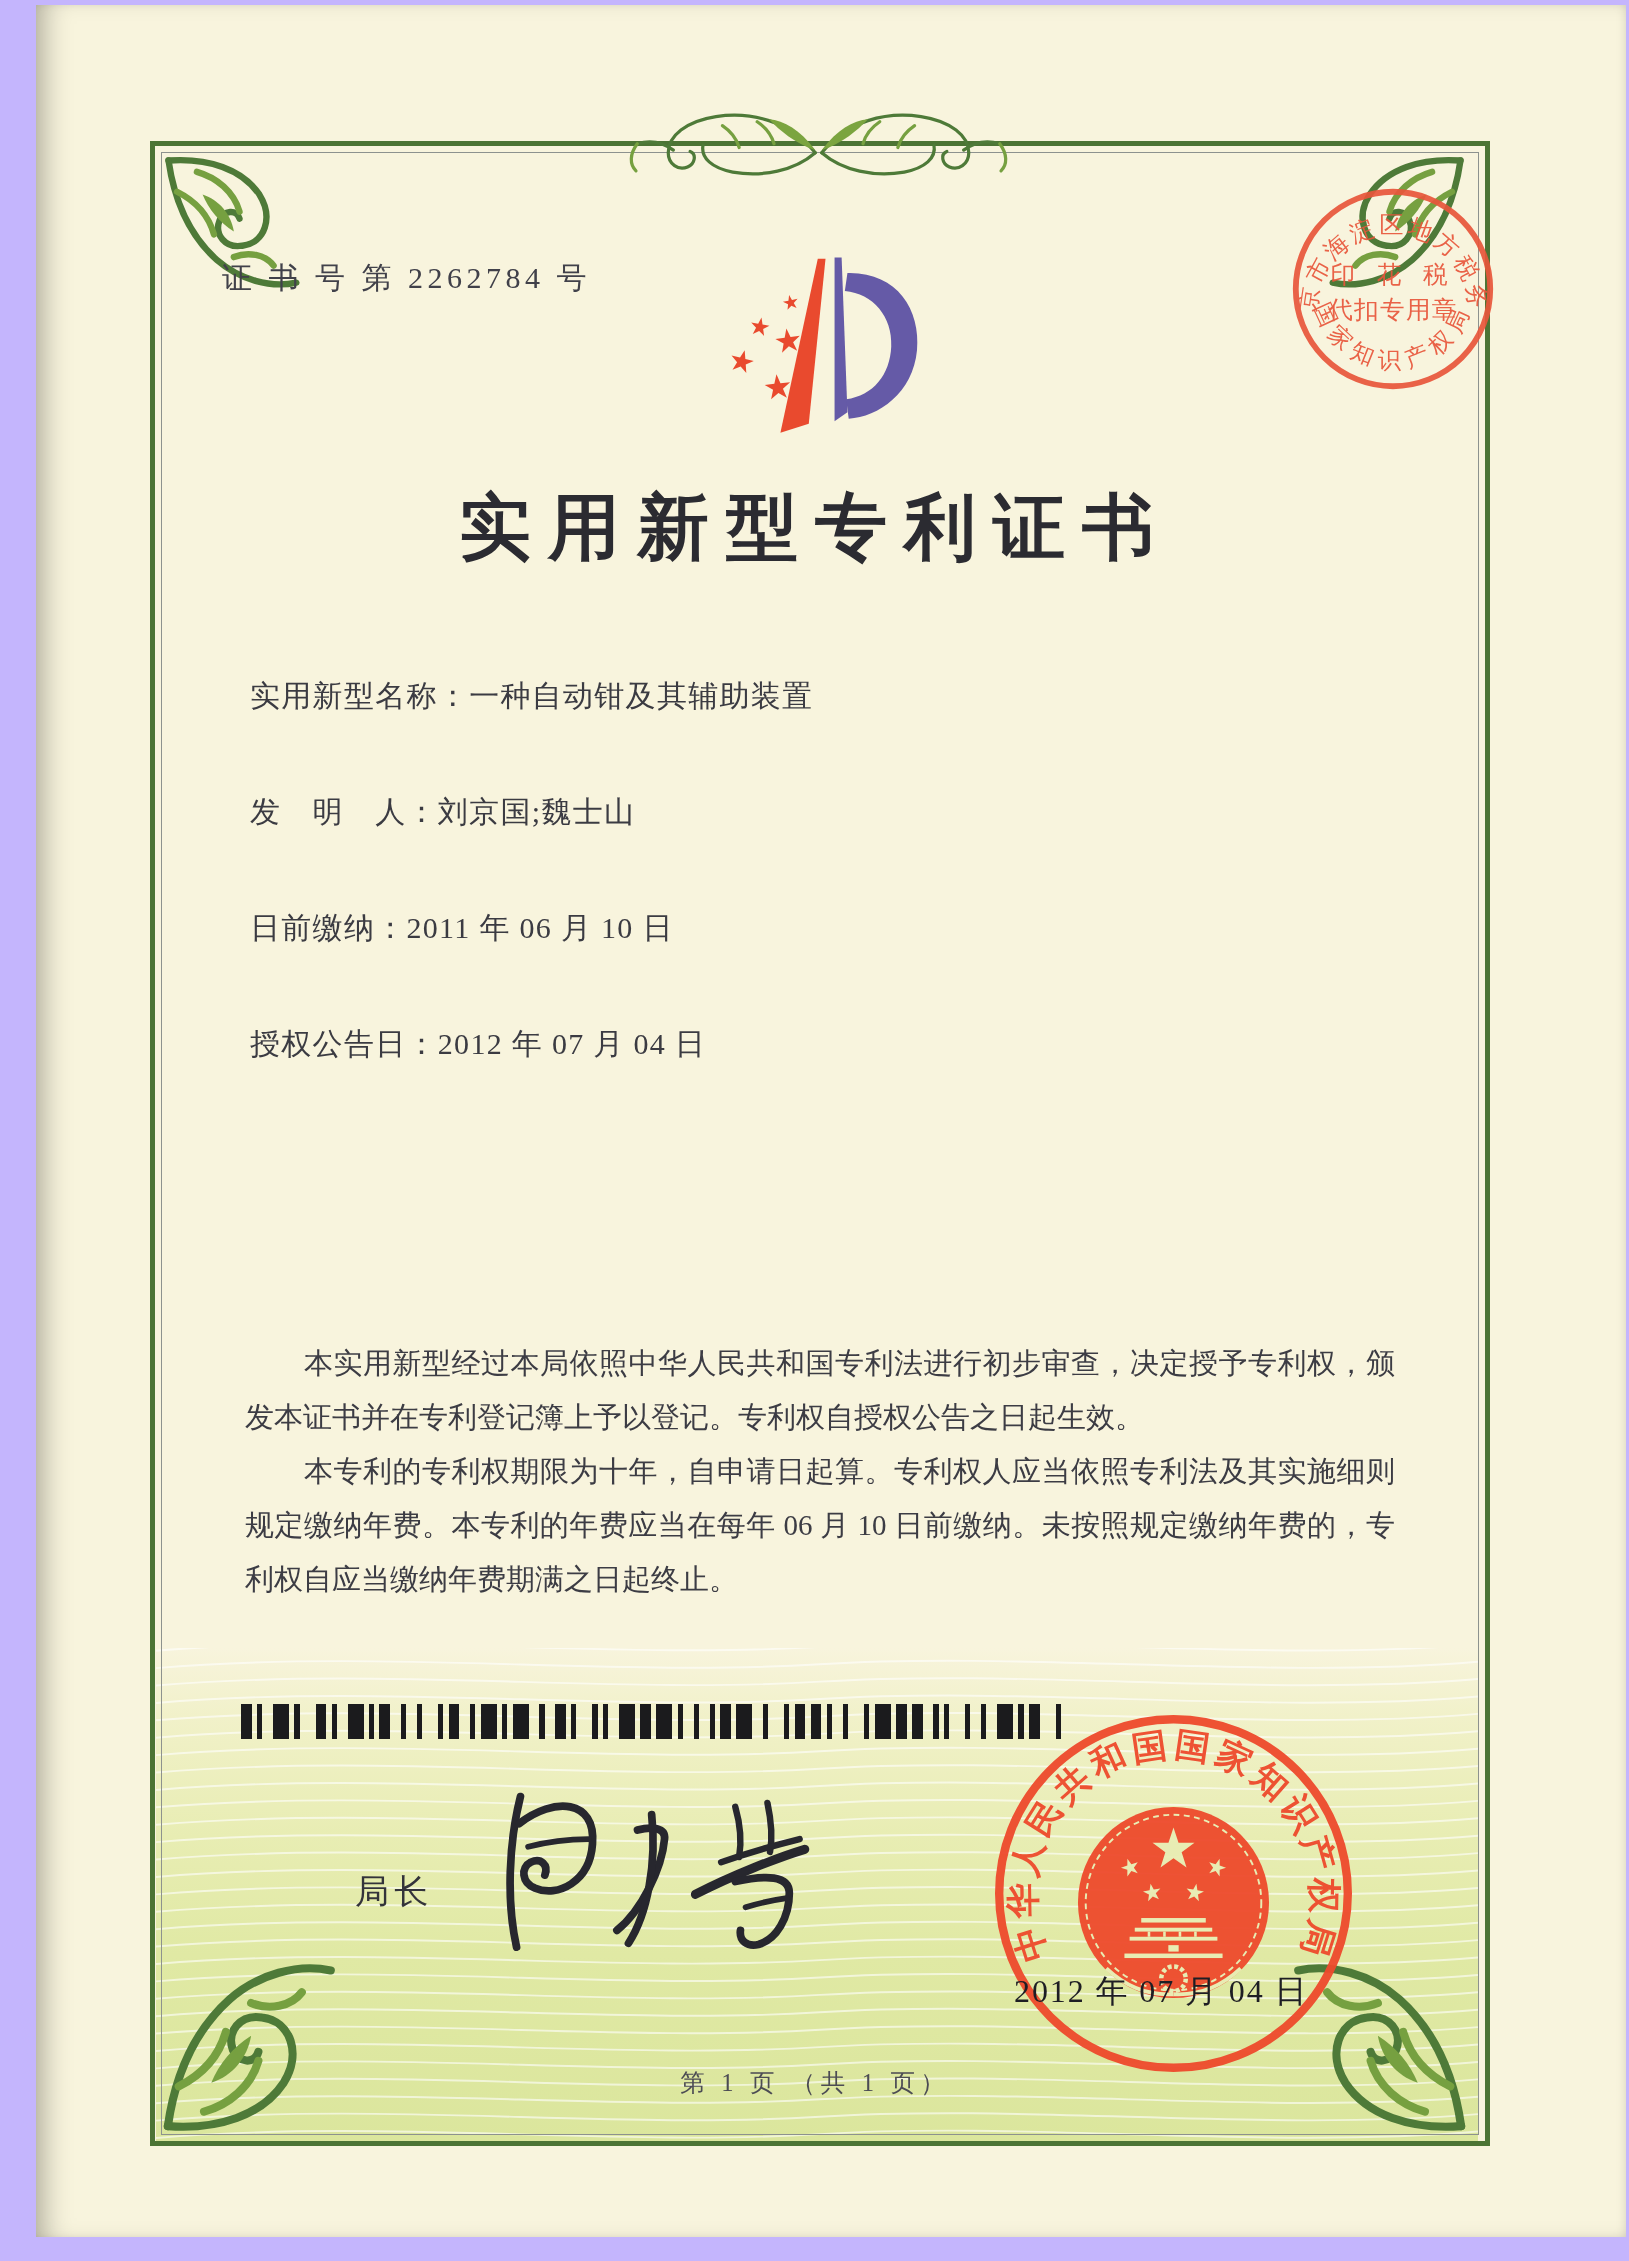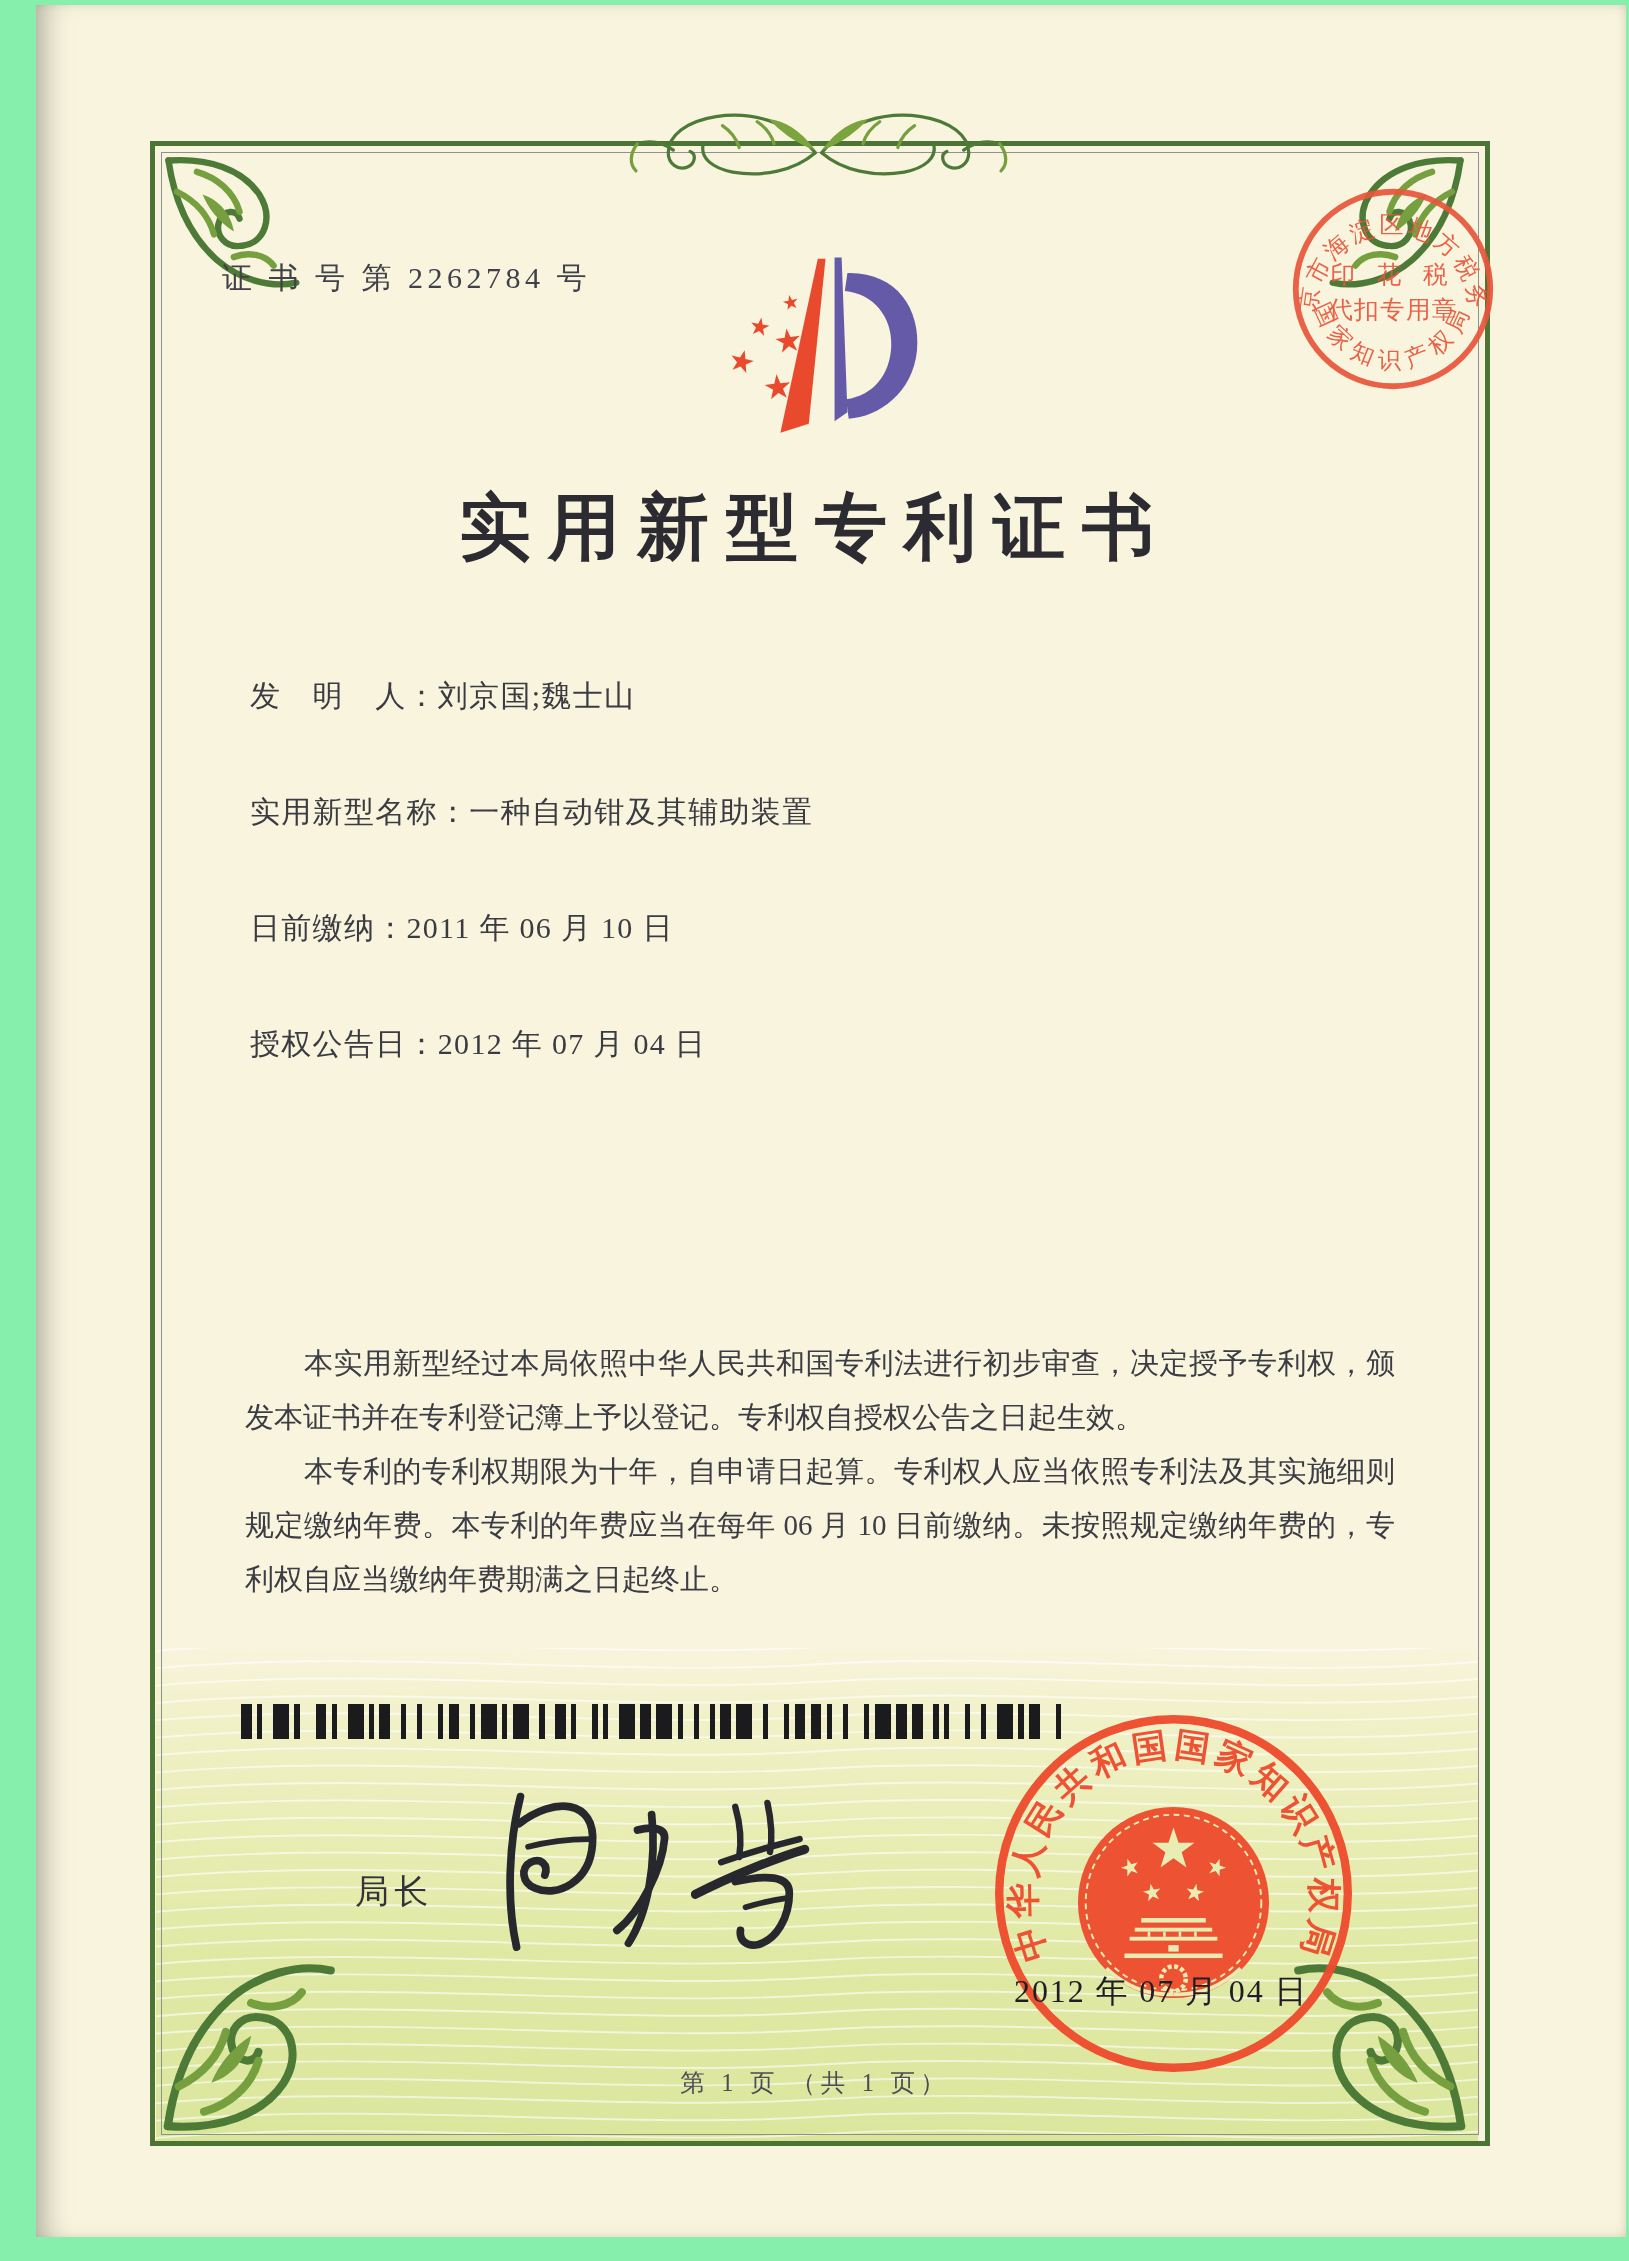--- a/index.html
+++ b/index.html
@@ -1,16 +1,16 @@
 <!DOCTYPE html>
 <html style="font-size:10.3px"><head>
 <meta charset="utf-8">
 <style>
   html,body{margin:0;padding:0;background:#1c1c1f;}
-  #page{position:relative;width:1630px;height:2261px;background:#86efac;overflow:hidden;
+  #page{position:relative;width:1630px;height:2261px;background:#c4b5fd;overflow:hidden;
         font-family:"Liberation Serif","DejaVu Serif",serif;color:#3b3b42;}
   
   #paper{position:absolute;left:36px;top:5.2px;width:1590px;height:2232px;background:#f8f4dd;
          box-shadow:inset 22px 0 30px -17px rgba(0,0,0,.35), inset -3.9px 0 11.6px -5.2px rgba(0,0,0,.18);}
   
   #green-zone{position:absolute;left:156px;top:1648px;width:1322px;height:494px;z-index:1;
       background:linear-gradient(to bottom,#f8f4dd 0%,#f1f1c9 14%,#e8edb3 38%,#e0e9a4 62%,#dbe69d 100%);}
   #green-zone svg{position:absolute;left:0;top:0;}
   
   #frame{position:absolute;left:150px;top:141px;width:1330px;height:1995px;border:5.8px solid #4c7434;z-index:2;pointer-events:none;}
@@ -142,22 +142,22 @@
       <use href="#star5" transform="translate(80,112) scale(0.42) rotate(10)"></use>
       <use href="#star5" transform="translate(124,134) scale(0.56) rotate(-8)"></use>
       <use href="#star5" transform="translate(52,166) scale(0.52) rotate(14)"></use>
       <use href="#star5" transform="translate(108,206) scale(0.58) rotate(-6)"></use>
     </g>
   </svg>
 
   <div id="title">实用新型专利证书</div>
 
   <div id="fields">
+    <div class="field-row"><span class="field-label">实用新型名称</span><span class="field-colon">：</span><span class="field-value">一种自动钳及其辅助装置</span></div>
     <div class="field-row"><span class="field-label">发　明　人</span><span class="field-colon">：</span><span class="field-value">刘京国;魏士山</span></div>
-    <div class="field-row"><span class="field-label">实用新型名称</span><span class="field-colon">：</span><span class="field-value">一种自动钳及其辅助装置</span></div>
     <div class="field-row"><span class="field-label">日前缴纳</span><span class="field-colon">：</span><span class="field-value">2011 年 06 月 10 日</span></div>
     <div class="field-row"><span class="field-label">授权公告日</span><span class="field-colon">：</span><span class="field-value">2012 年 07 月 04 日</span></div>
   </div>
 
   <div id="paragraphs">
     <p>本实用新型经过本局依照中华人民共和国专利法进行初步审查，决定授予专利权，颁发本证书并在专利登记簿上予以登记。专利权自授权公告之日起生效。</p>
     <p>本专利的专利权期限为十年，自申请日起算。专利权人应当依照专利法及其实施细则规定缴纳年费。本专利的年费应当在每年 06 月 10 日前缴纳。未按照规定缴纳年费的，专利权自应当缴纳年费期满之日起终止。</p>
   </div>
 
   <div id="barcode">

